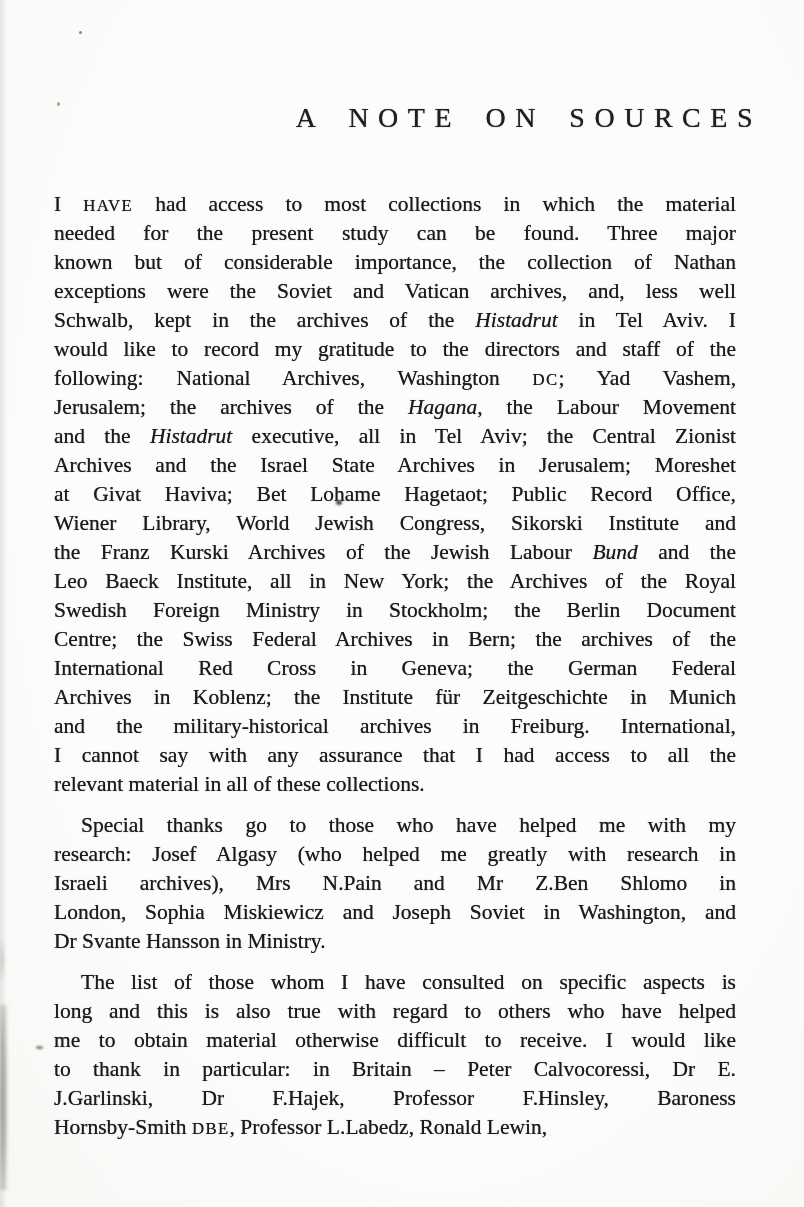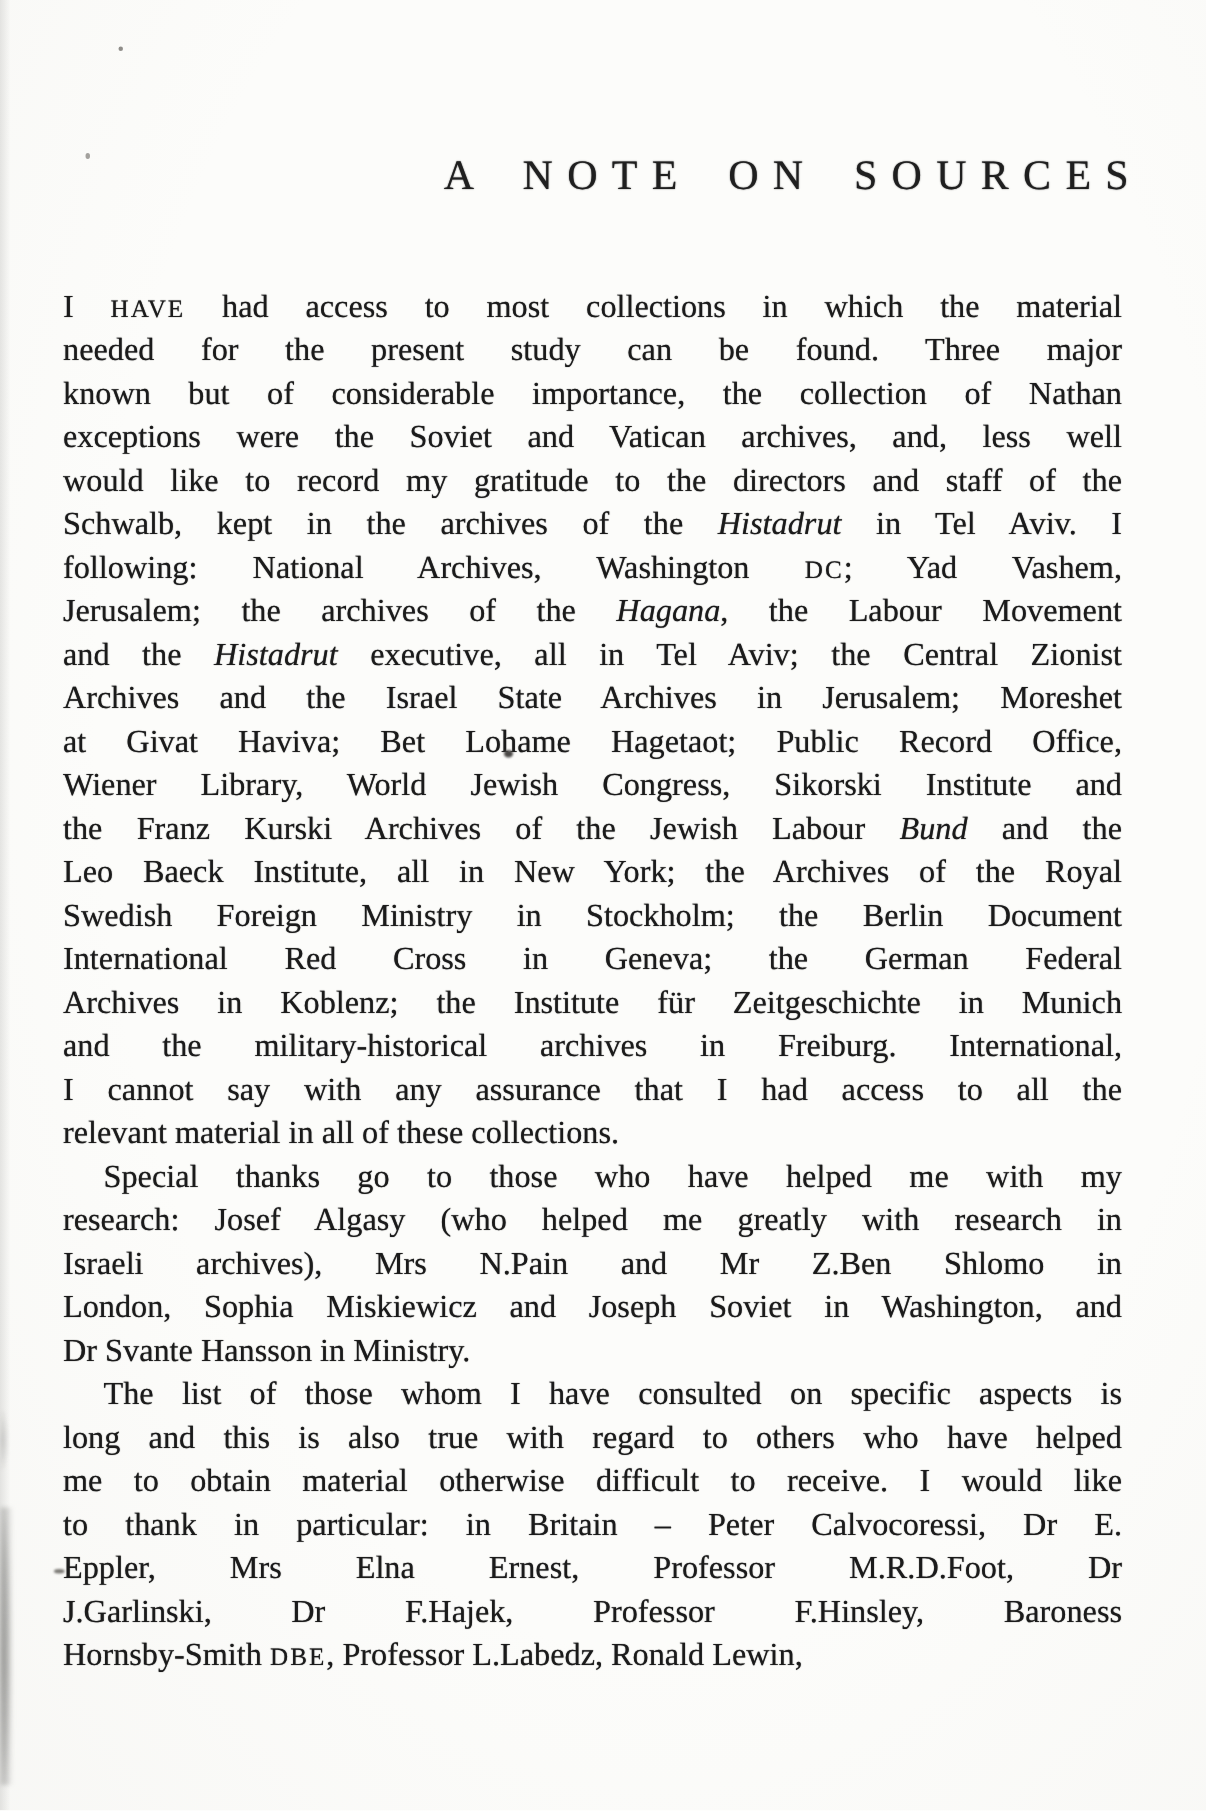--- a/index.html
+++ b/index.html
@@ -32,21 +32,21 @@
     font-weight: normal;
     line-height: 34px;
     letter-spacing: 0.34em;
     word-spacing: 0.28em;
     color: #1f1f1f;
     text-shadow: 0 0 0.9px rgba(20,20,20,0.85);
   }
   .textblock {
     margin: 55px 56px 0 42px; 
   }
-  .para { margin: 0; }
+  .para { margin: 12px; }
   .line {
     font-size: 21.5px;
     line-height: 29px;
     height: 29px;
     white-space: normal;
     text-align: justify;
     text-align-last: justify;
     color: #1b1b1b;
     text-shadow: 0 0 0.7px rgba(15,15,15,0.78);
   }
@@ -113,50 +113,50 @@
   <div class="scan-edge"></div>
 
   <h1 class="title">A NOTE ON SOURCES</h1>
 
   <div class="textblock" id="paragraphs-container">
       <div class="para">
         <div class="line">I <span class="sc">HAVE</span> had access to most collections in which the material</div>
         <div class="line">needed for the present study can be found. Three major</div>
         <div class="line">known but of considerable importance, the collection of Nathan</div>
         <div class="line">exceptions were the Soviet and Vatican archives, and, less well</div>
+        <div class="line">Schwalb, kept in the archives of the <i>Histadrut</i> in Tel Aviv. I</div>
         <div class="line">would like to record my gratitude to the directors and staff of the</div>
-        <div class="line">Schwalb, kept in the archives of the <i>Histadrut</i> in Tel Aviv. I</div>
         <div class="line">following: National Archives, Washington <span class="sc">DC</span>; Yad Vashem,</div>
         <div class="line">Jerusalem; the archives of the <i>Hagana</i>, the Labour Movement</div>
         <div class="line">and the <i>Histadrut</i> executive, all in Tel Aviv; the Central Zionist</div>
         <div class="line">Archives and the Israel State Archives in Jerusalem; Moreshet</div>
         <div class="line">at Givat Haviva; Bet Lohame Hagetaot; Public Record Office,</div>
         <div class="line">Wiener Library, World Jewish Congress, Sikorski Institute and</div>
         <div class="line">the Franz Kurski Archives of the Jewish Labour <i>Bund</i> and the</div>
         <div class="line">Leo Baeck Institute, all in New York; the Archives of the Royal</div>
         <div class="line">Swedish Foreign Ministry in Stockholm; the Berlin Document</div>
+        <div class="line">Centre; the Swiss Federal Archives in Bern; the archives of the</div>
         <div class="line">International Red Cross in Geneva; the German Federal</div>
         <div class="line">Archives in Koblenz; the Institute für Zeitgeschichte in Munich</div>
         <div class="line">and the military-historical archives in Freiburg. International,</div>
         <div class="line">I cannot say with any assurance that I had access to all the</div>
         <div class="line last">relevant material in all of these collections.</div>
       </div>
       <div class="para">
         <div class="line indent">Special thanks go to those who have helped me with my</div>
         <div class="line">research: Josef Algasy (who helped me greatly with research in</div>
         <div class="line">Israeli archives), Mrs N.Pain and Mr Z.Ben Shlomo in</div>
         <div class="line">London, Sophia Miskiewicz and Joseph Soviet in Washington, and</div>
         <div class="line last">Dr Svante Hansson in Ministry.</div>
       </div>
       <div class="para">
         <div class="line indent">The list of those whom I have consulted on specific aspects is</div>
         <div class="line">long and this is also true with regard to others who have helped</div>
         <div class="line">me to obtain material otherwise difficult to receive. I would like</div>
         <div class="line">to thank in particular: in Britain – Peter Calvocoressi, Dr E.</div>
-        <div class="line">Eppler, Mrs Elna Ernest, Professor M.R.D.Foot, Dr</div>
         <div class="line">J.Garlinski, Dr F.Hajek, Professor F.Hinsley, Baroness</div>
         <div class="line last">Hornsby-Smith <span class="sc">DBE</span>, Professor L.Labedz, Ronald Lewin,</div>
       </div>
     </div>
 
   <div class="smudge smudge-left-bottom"></div>
   <div class="smudge smudge-left-mid"></div>
   <div class="smudge speck-1"></div>
   <div class="smudge speck-2"></div>
   <div class="smudge speck-3"></div>

